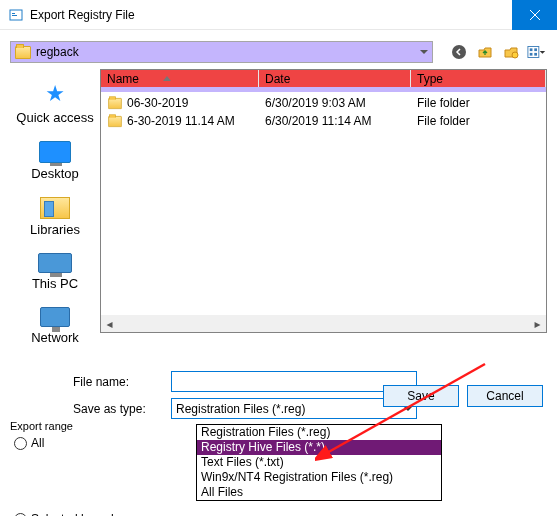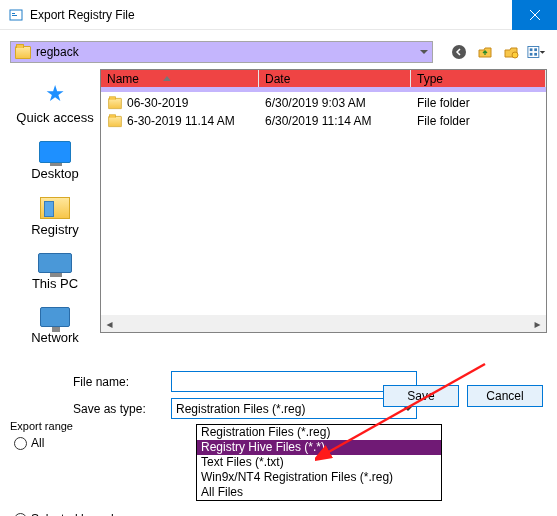--- a/index.html
+++ b/index.html
@@ -129,21 +129,21 @@
       <div class="place-item">
         <span class="star-ico">★</span>
         <span class="place-label">Quick access</span>
       </div>
       <div class="place-item">
         <span class="desktop-ico"></span>
         <span class="place-label">Desktop</span>
       </div>
       <div class="place-item">
         <span class="lib-ico"></span>
-        <span class="place-label">Registry</span>
+        <span class="place-label">Libraries</span>
       </div>
       <div class="place-item">
         <span class="pc-ico"></span>
         <span class="place-label">This PC</span>
       </div>
       <div class="place-item">
         <span class="net-ico"></span>
         <span class="place-label">Network</span>
       </div>
     </div>

